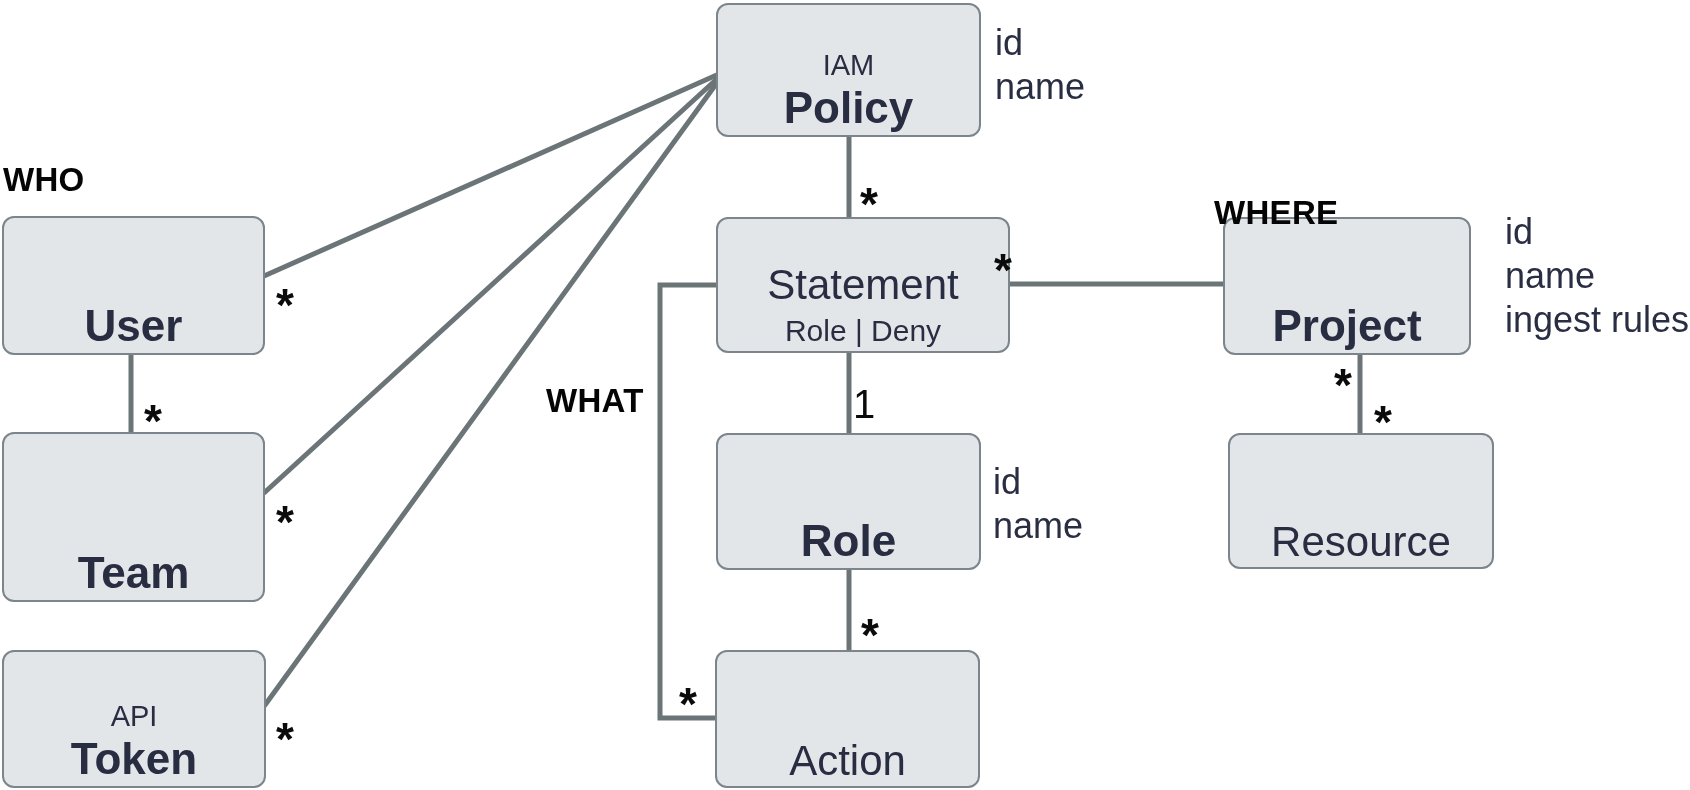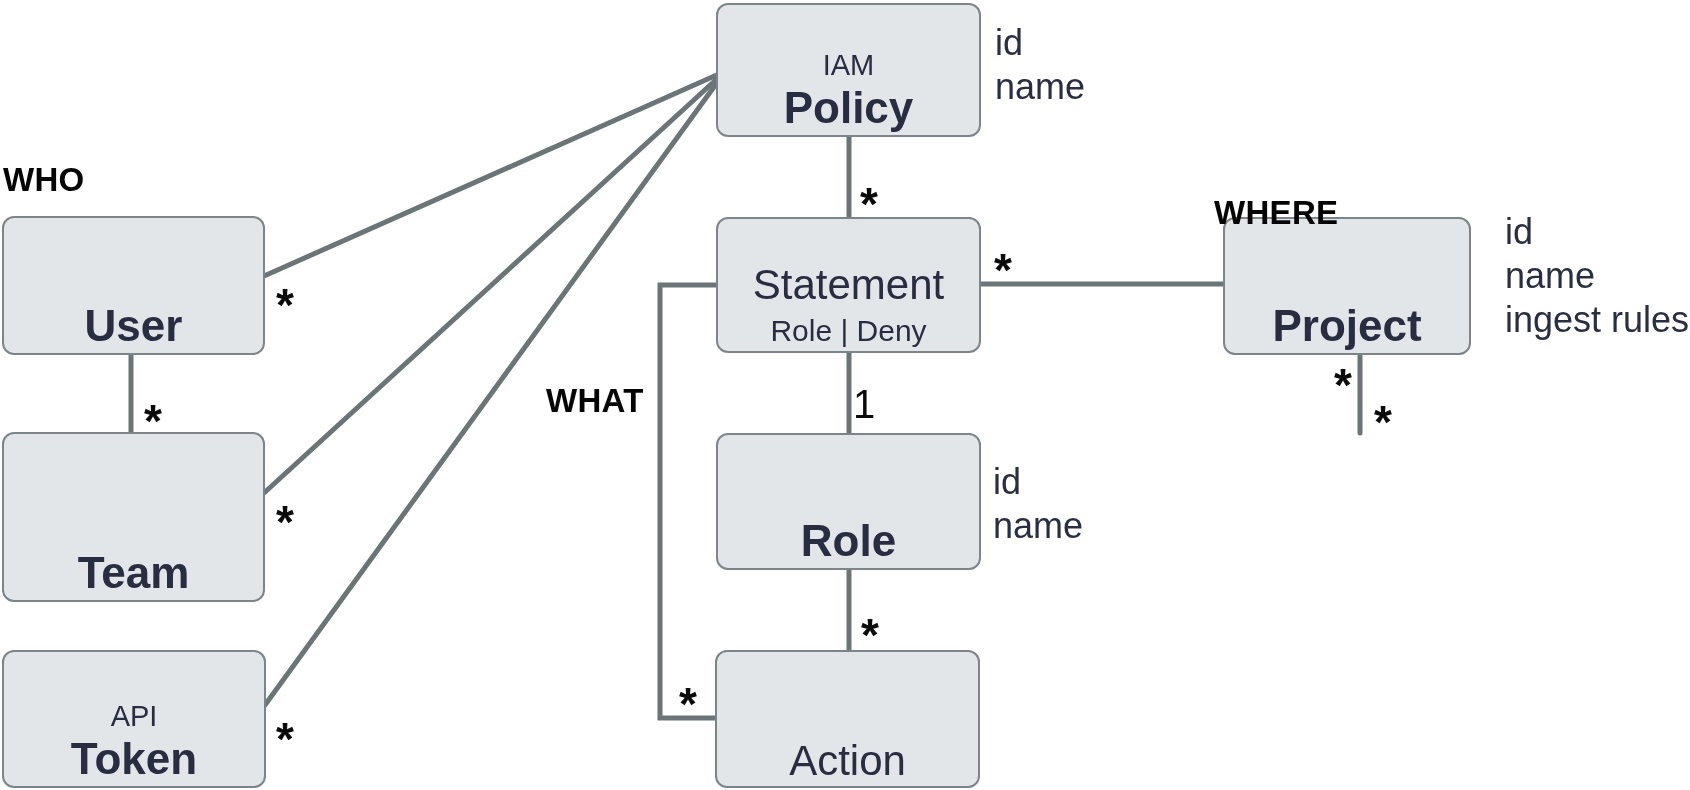--- a/index.html
+++ b/index.html
@@ -107,37 +107,40 @@
     <line class="edge" x1="719" y1="77" x2="264" y2="493"></line>
     <line class="edge" x1="719" y1="80" x2="265" y2="705"></line>
     <polyline class="edge" points="716,285 660,285 660,718 715,718"></polyline>
   </svg>
 
   <div class="box" style="left:716px; top:3px; width:265px; height:134px;">
     <div class="pretitle">IAM</div>
     <div class="title">Policy</div>
   </div>
 
-  <div class="box" style="left:716px; top:217px; width:265px; height:136px;">
+  <div class="box" style="left:716px; top:217px; width:294px; height:136px;">
     <div class="title regular">Statement</div>
     <div class="subtitle">Role | Deny</div>
   </div>
 
   <div class="box" style="left:716px; top:433px; width:265px; height:137px;">
     <div class="title">Role</div>
   </div>
 
   <div class="box" style="left:715px; top:650px; width:265px; height:138px;">
     <div class="title regular">Action</div>
   </div>
 
   <div class="box" style="left:1223px; top:217px; width:248px; height:138px;">
     <div class="title">Project</div>
   </div>
 
+  <div class="box" style="left:1228px; top:433px; width:266px; height:136px;">
+    <div class="title regular">Resource</div>
+  </div>
 
   <div class="box" style="left:2px; top:216px; width:263px; height:139px;">
     <div class="title">User</div>
   </div>
 
   <div class="box" style="left:2px; top:432px; width:263px; height:170px;">
     <div class="title">Team</div>
   </div>
 
   <div class="box" style="left:2px; top:650px; width:264px; height:138px;">

